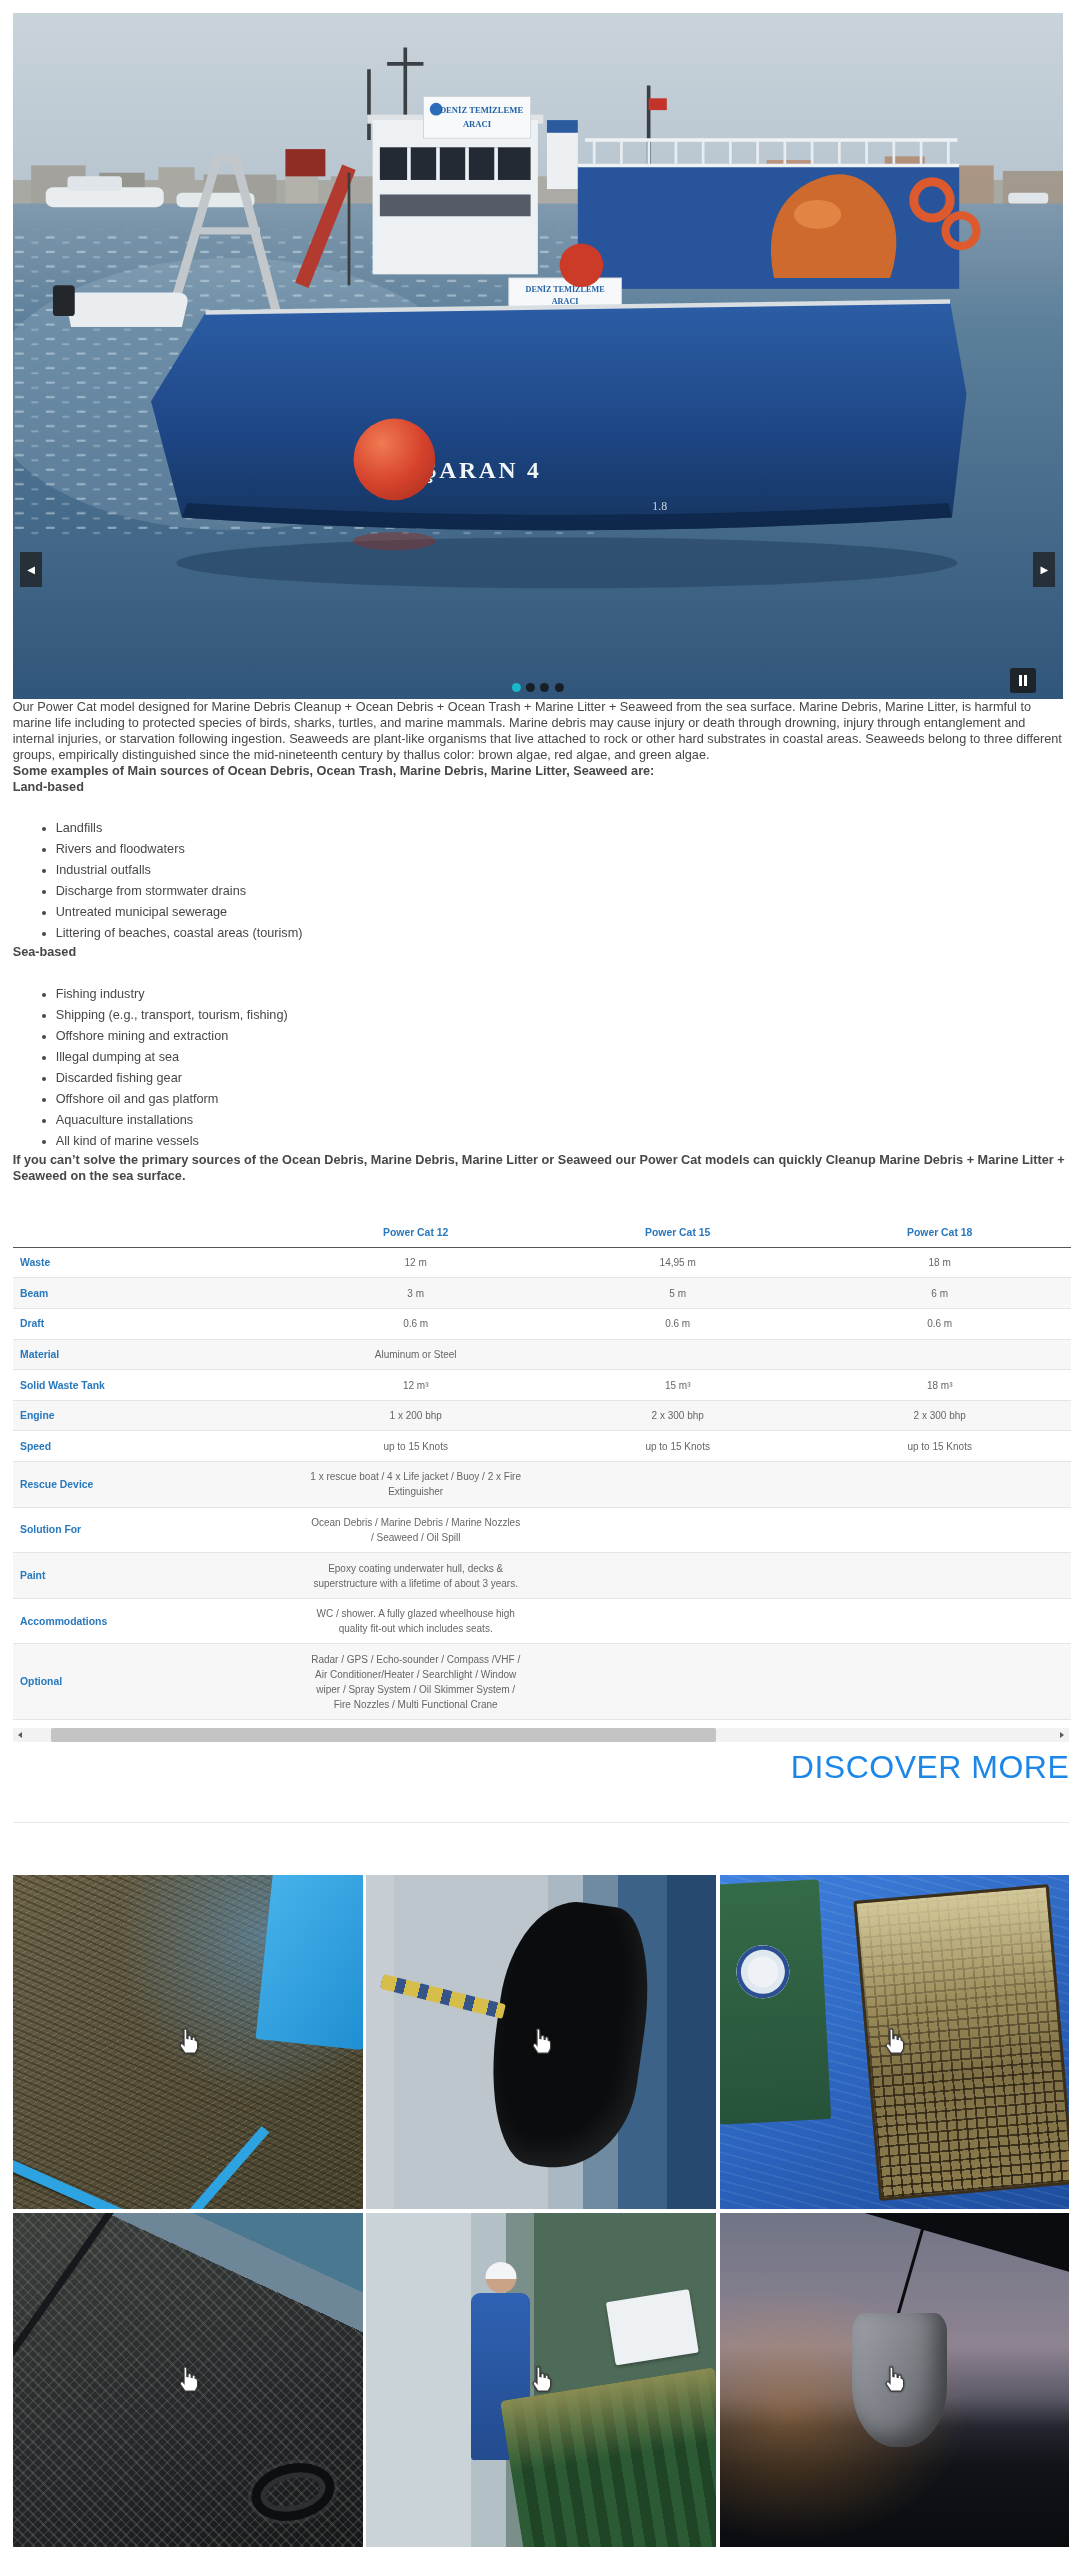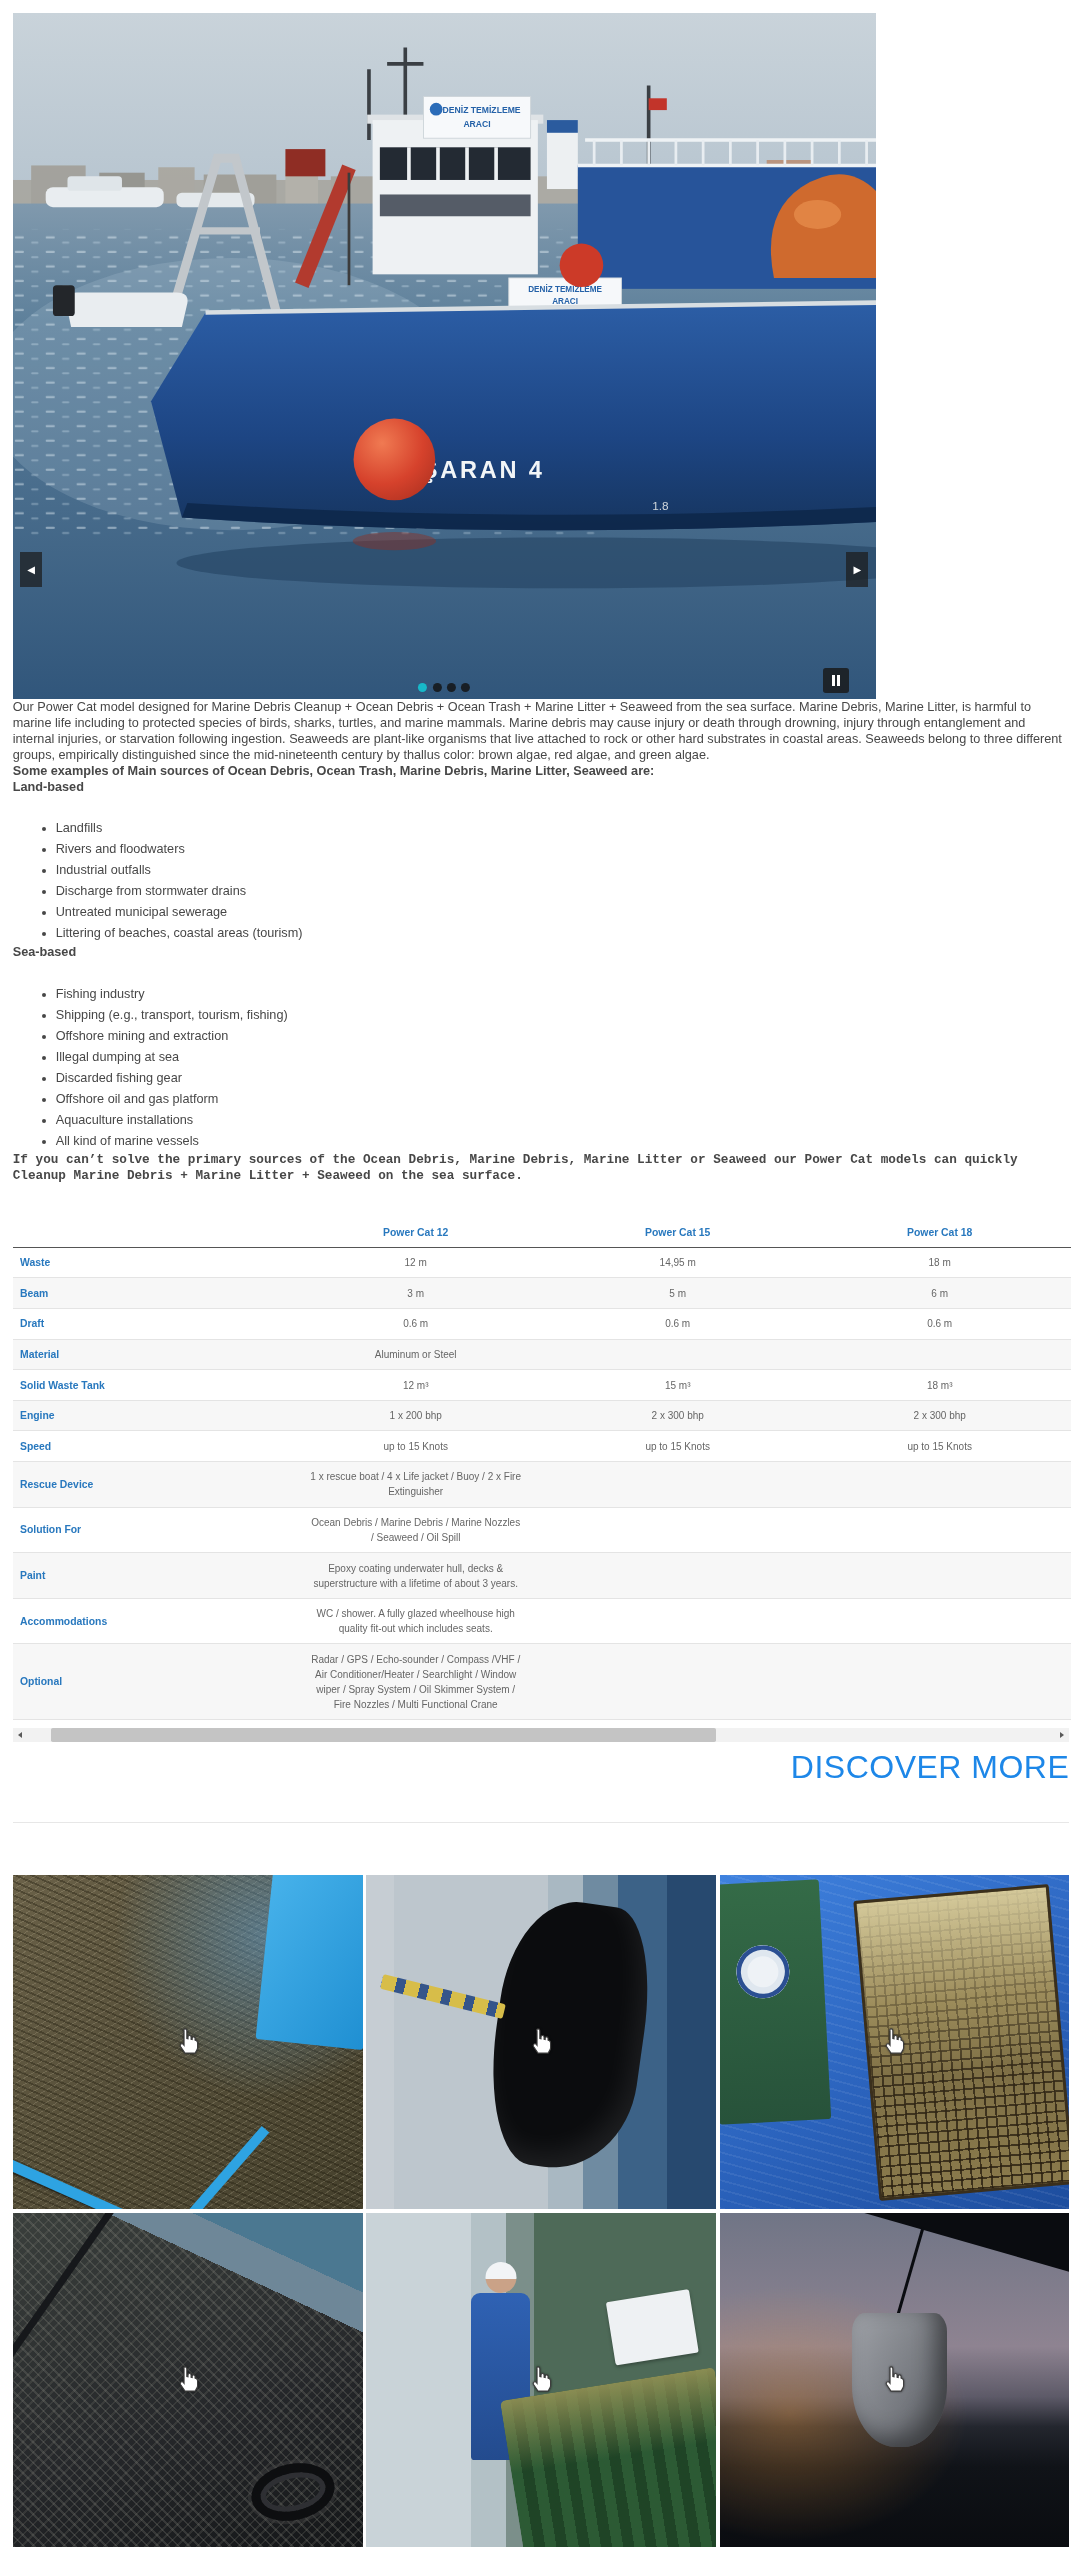--- a/index.html
+++ b/index.html
@@ -2,42 +2,42 @@
 <html style="font-size:14.5px"><head>
 <meta charset="utf-8">
 <style>
   * { box-sizing: border-box; }
   html, body { margin:0; padding:0; background:#fff; }
   body { font-family:"Liberation Sans", sans-serif; color:#474747; }
   .page { width:1082px; height:2576px; overflow:hidden; position:relative; background:#fff; }
   .content { padding:0 12.7px; }
 
   
-  .carousel { position:relative; margin:12.7px 12.7px 0; width:863px; height:686px; overflow:hidden; background:#9db3c2; }
+  .carousel { position:relative; margin:12.7px 12.7px 0; width:1050px; height:686px; overflow:hidden; background:#9db3c2;font-family:Liberation Serif, serif; }
   .boat-photo { display:block; width:1057px; height:686px; }
   .car-arrow { position:absolute; top:539px; width:22px; height:35px; background:rgba(28,28,28,.72); color:#fff;
                font-size:10px; display:flex; align-items:center; justify-content:center; cursor:pointer; user-select:none; }
   .car-arrow.prev { left:7.3px; } .car-arrow.next { right:7.3px; }
   .car-dots { position:absolute; left:50%; bottom:6.4px; transform:translateX(-50%); display:flex; gap:5.4px; }
   .dot { width:9px; height:9px; border-radius:50%; background:rgba(18,18,18,.82); cursor:pointer; }
   .dot.active { background:#17b8c9; }
   .car-pause { position:absolute; right:27px; bottom:5.4px; width:25.4px; height:25.4px; background:rgba(24,24,24,.82);
                border-radius:2.7px; display:flex; align-items:center; justify-content:center; gap:2.7px; cursor:pointer; }
   .car-pause span { width:2.7px; height:11px; background:#fff; }
 
   
   .content p { margin:0; font-size:12.7px; line-height:16px; color:#474747; }
   .intro { margin-top:10px; }
   .bold { font-weight:bold; color:#3e3e3e; }
   .sources-heading { margin-top:42px; }
   .group-title { margin-top:35px; }
   .sea-title { margin-top:19px; }
   ul.src-list { margin:23.6px 0 0; padding-left:43px; }
   ul.src-list li { font-size:12.7px; line-height:21px; color:#474747; }
-  .cta { margin-top:38px;font-family:Liberation Mono, monospace; }
+  .cta { margin-top:38px; }
 
   
   table.spec { margin-top:33px; width:1057px; border-collapse:collapse; table-layout:fixed; }
   table.spec thead th { font-size:10.4px; color:#2878be; font-weight:bold; text-align:center;
                         padding:10px 5.4px 9px; border-bottom:1.8px solid #555; }
   table.spec tbody tr { border-bottom:0.9px solid #e4e4e4; }
   table.spec tbody tr:nth-child(even) { background:#f7f7f7; }
   td.lbl { color:#2878be; font-weight:bold; font-size:10.4px; text-align:left; padding:8.2px 7.3px; }
   td.val { color:#666; font-size:10px; text-align:center; padding:7.3px 25.4px; line-height:15px; }
 

